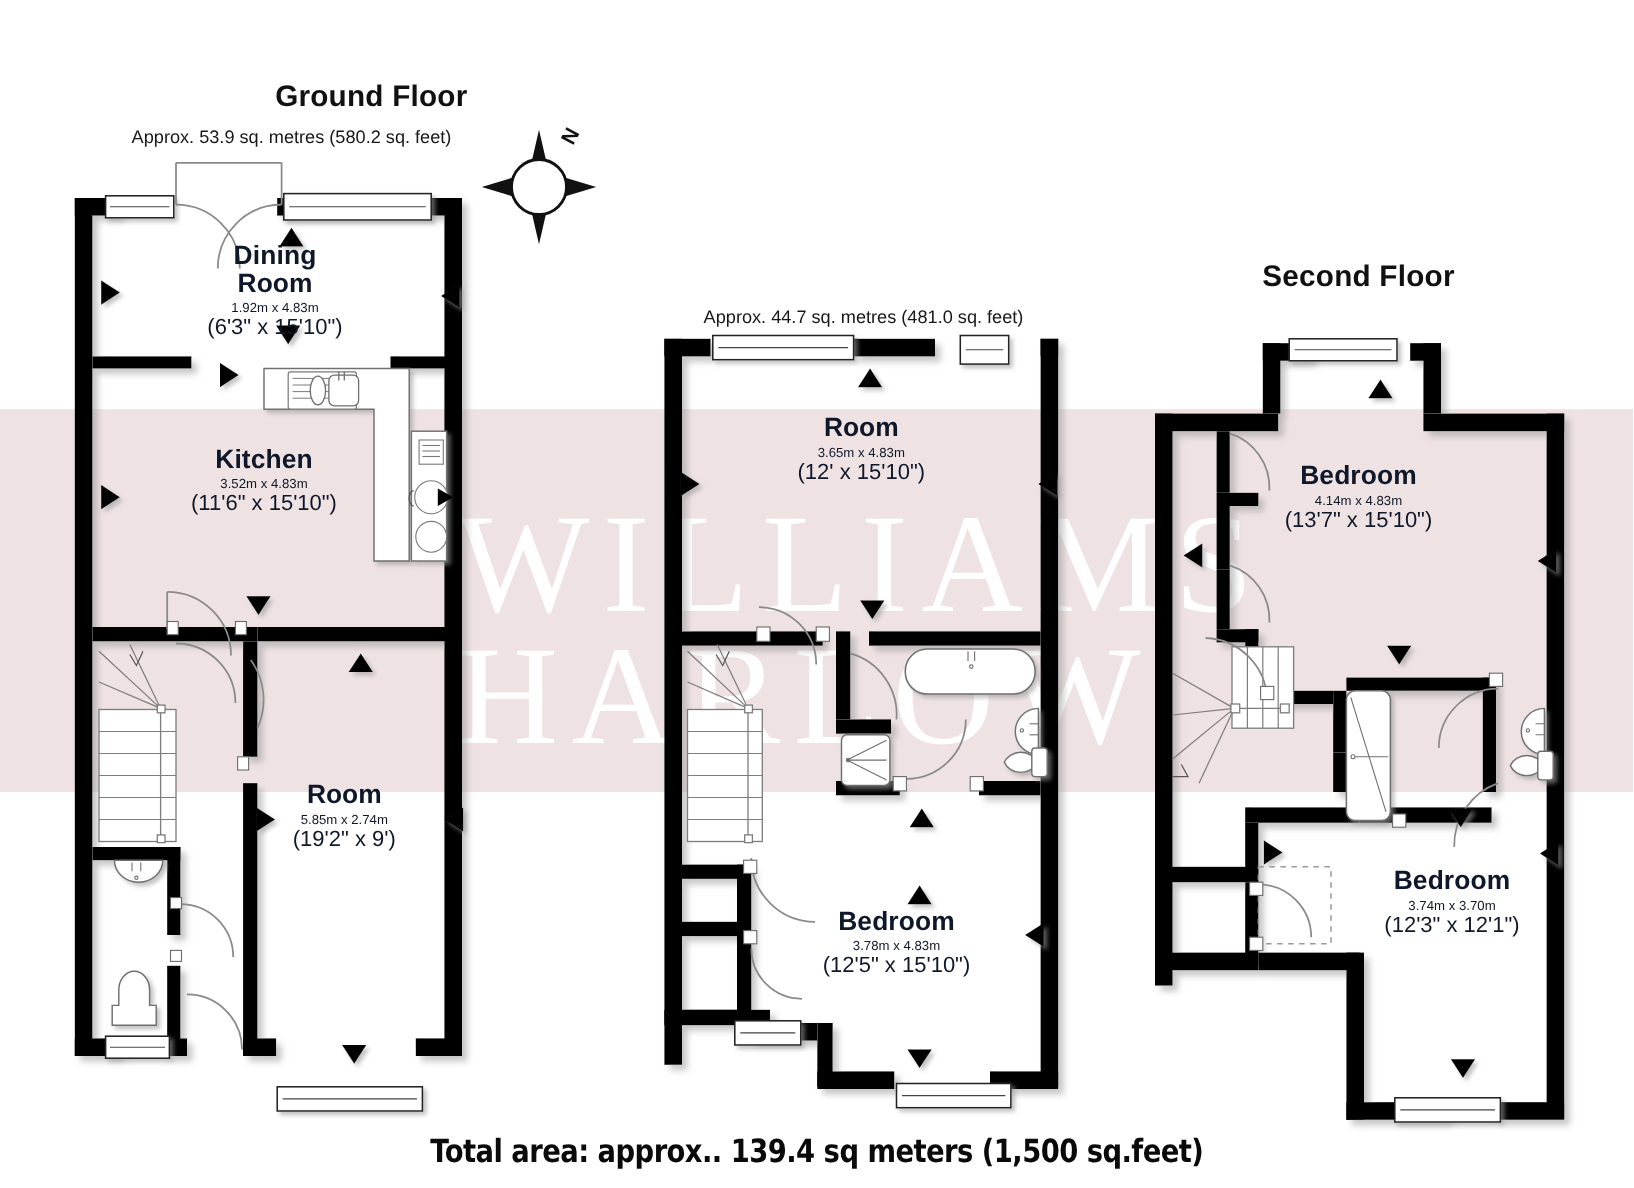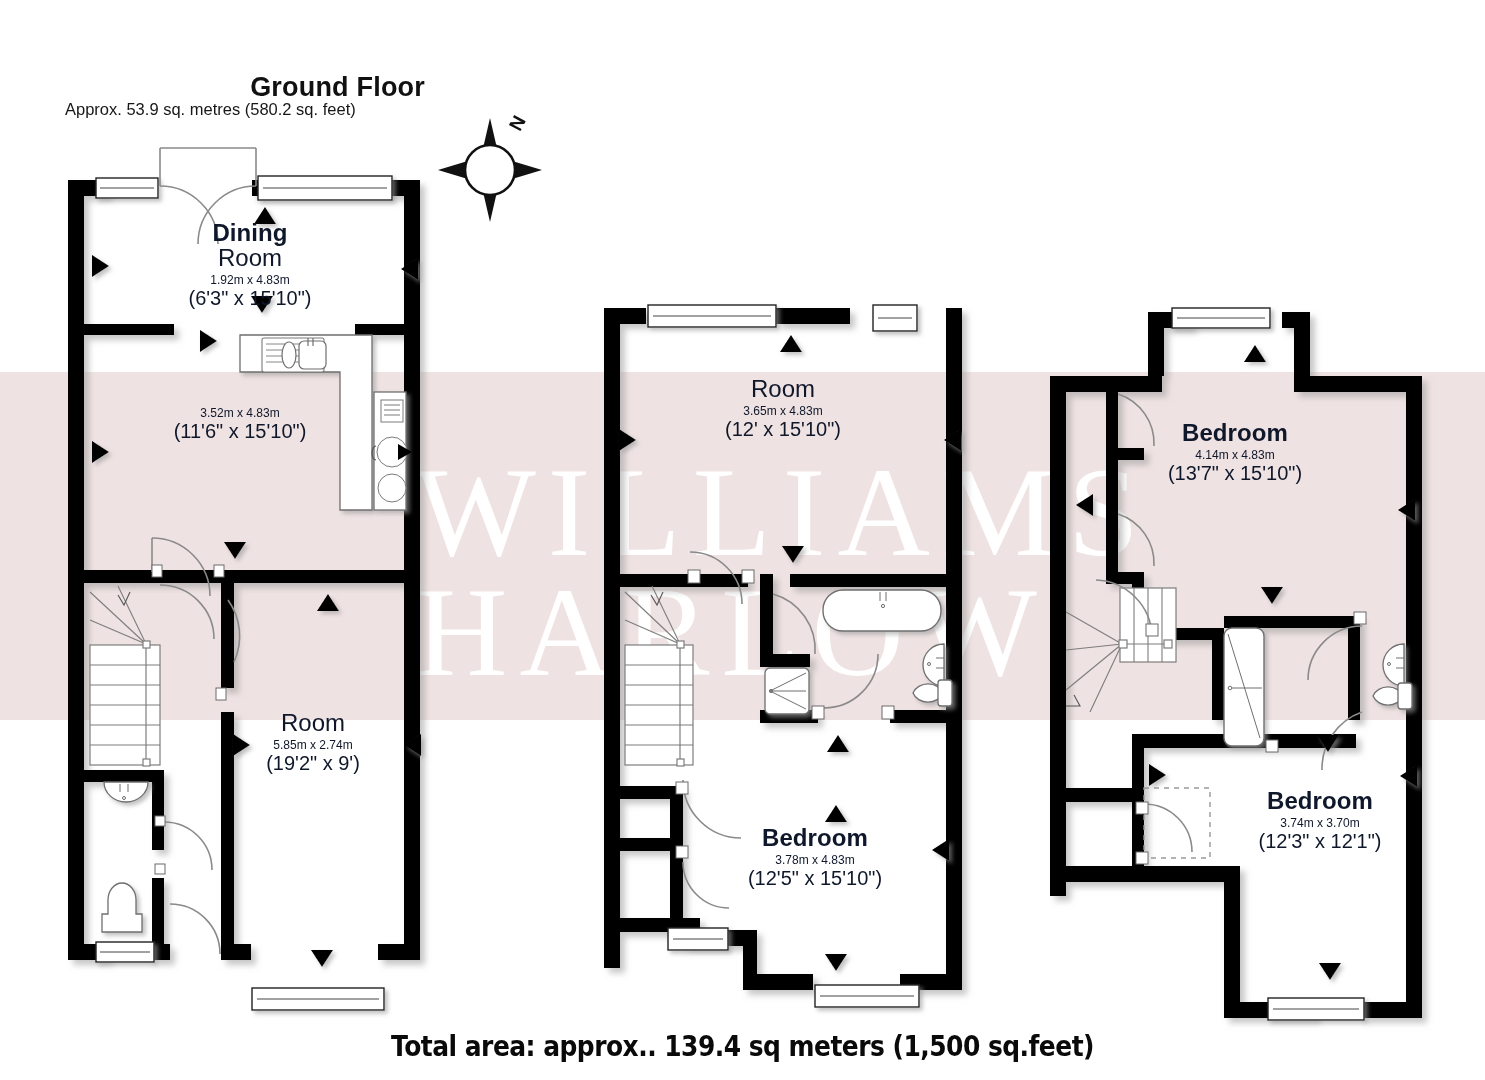--- a/index.html
+++ b/index.html
@@ -30,41 +30,42 @@
     position: absolute;
     text-align: center;
     font-weight: bold;
     font-size: 27px;
     color: #111111;
     letter-spacing: 0.2px;
     white-space: nowrap;
   }
   .floor-sub {
     position: absolute;
-    text-align: left;
+    text-align: center;
     font-size: 16.5px;
     color: #171717;
     white-space: nowrap;
+    margin-top: 16px;
   }
   .room-label {
     position: absolute;
     text-align: center;
     color: #0f172a;
     line-height: 1.12;
     white-space: nowrap;
   }
   .room-label .rname {
     display: block;
     font-weight: bold;
     font-size: 24px;
     letter-spacing: 0.1px;
   }
   .room-label .rname-2 {
     display: block;
-    font-weight: normal;
+    font-weight: bold;
     font-size: 24px;
     margin-top: -2px;
   }
   .room-label .rdim {
     display: block;
     font-size: 12px;
     margin-top: 2px;
   }
   .room-label .rdim-imp {
     display: block;
@@ -586,43 +587,46 @@
   <div class="floor-sub" style="left:65px; top:100px; width:400px;">Approx. 53.9 sq. metres (580.2 sq. feet)</div>
 
   <div class="room-label" style="left:125px; top:220px; width:250px;">
     <span class="rname">Dining</span>
     <span class="rname-2">Room</span>
     <span class="rdim">1.92m x 4.83m</span>
     <span class="rdim-imp">(6'3" x 15'10")</span>
   </div>
 
   <div class="room-label" style="left:115px; top:405px; width:250px;">
+    <span class="rname">Kitchen</span>
     <span class="rdim">3.52m x 4.83m</span>
     <span class="rdim-imp">(11'6" x 15'10")</span>
   </div>
 
   <div class="room-label" style="left:188px; top:712px; width:250px;">
     <span class="rname-2">Room</span>
     <span class="rdim">5.85m x 2.74m</span>
     <span class="rdim-imp">(19'2" x 9')</span>
   </div>
 
+  <div class="floor-sub" style="left:585px; top:264px; width:400px;">Approx. 44.7 sq. metres (481.0 sq. feet)</div>
 
   <div class="room-label" style="left:658px; top:378px; width:250px;">
     <span class="rname-2">Room</span>
     <span class="rdim">3.65m x 4.83m</span>
     <span class="rdim-imp">(12' x 15'10")</span>
   </div>
 
   <div class="room-label" style="left:690px; top:825px; width:250px;">
     <span class="rname">Bedroom</span>
     <span class="rdim">3.78m x 4.83m</span>
     <span class="rdim-imp">(12'5" x 15'10")</span>
   </div>
 
+  <div class="floor-title" style="left:1075px; top:236px; width:320px;">Second Floor</div>
 
   <div class="room-label" style="left:1110px; top:420px; width:250px;">
     <span class="rname">Bedroom</span>
     <span class="rdim">4.14m x 4.83m</span>
     <span class="rdim-imp">(13'7" x 15'10")</span>
   </div>
 
   <div class="room-label" style="left:1195px; top:788px; width:250px;">
     <span class="rname">Bedroom</span>
     <span class="rdim">3.74m x 3.70m</span>

